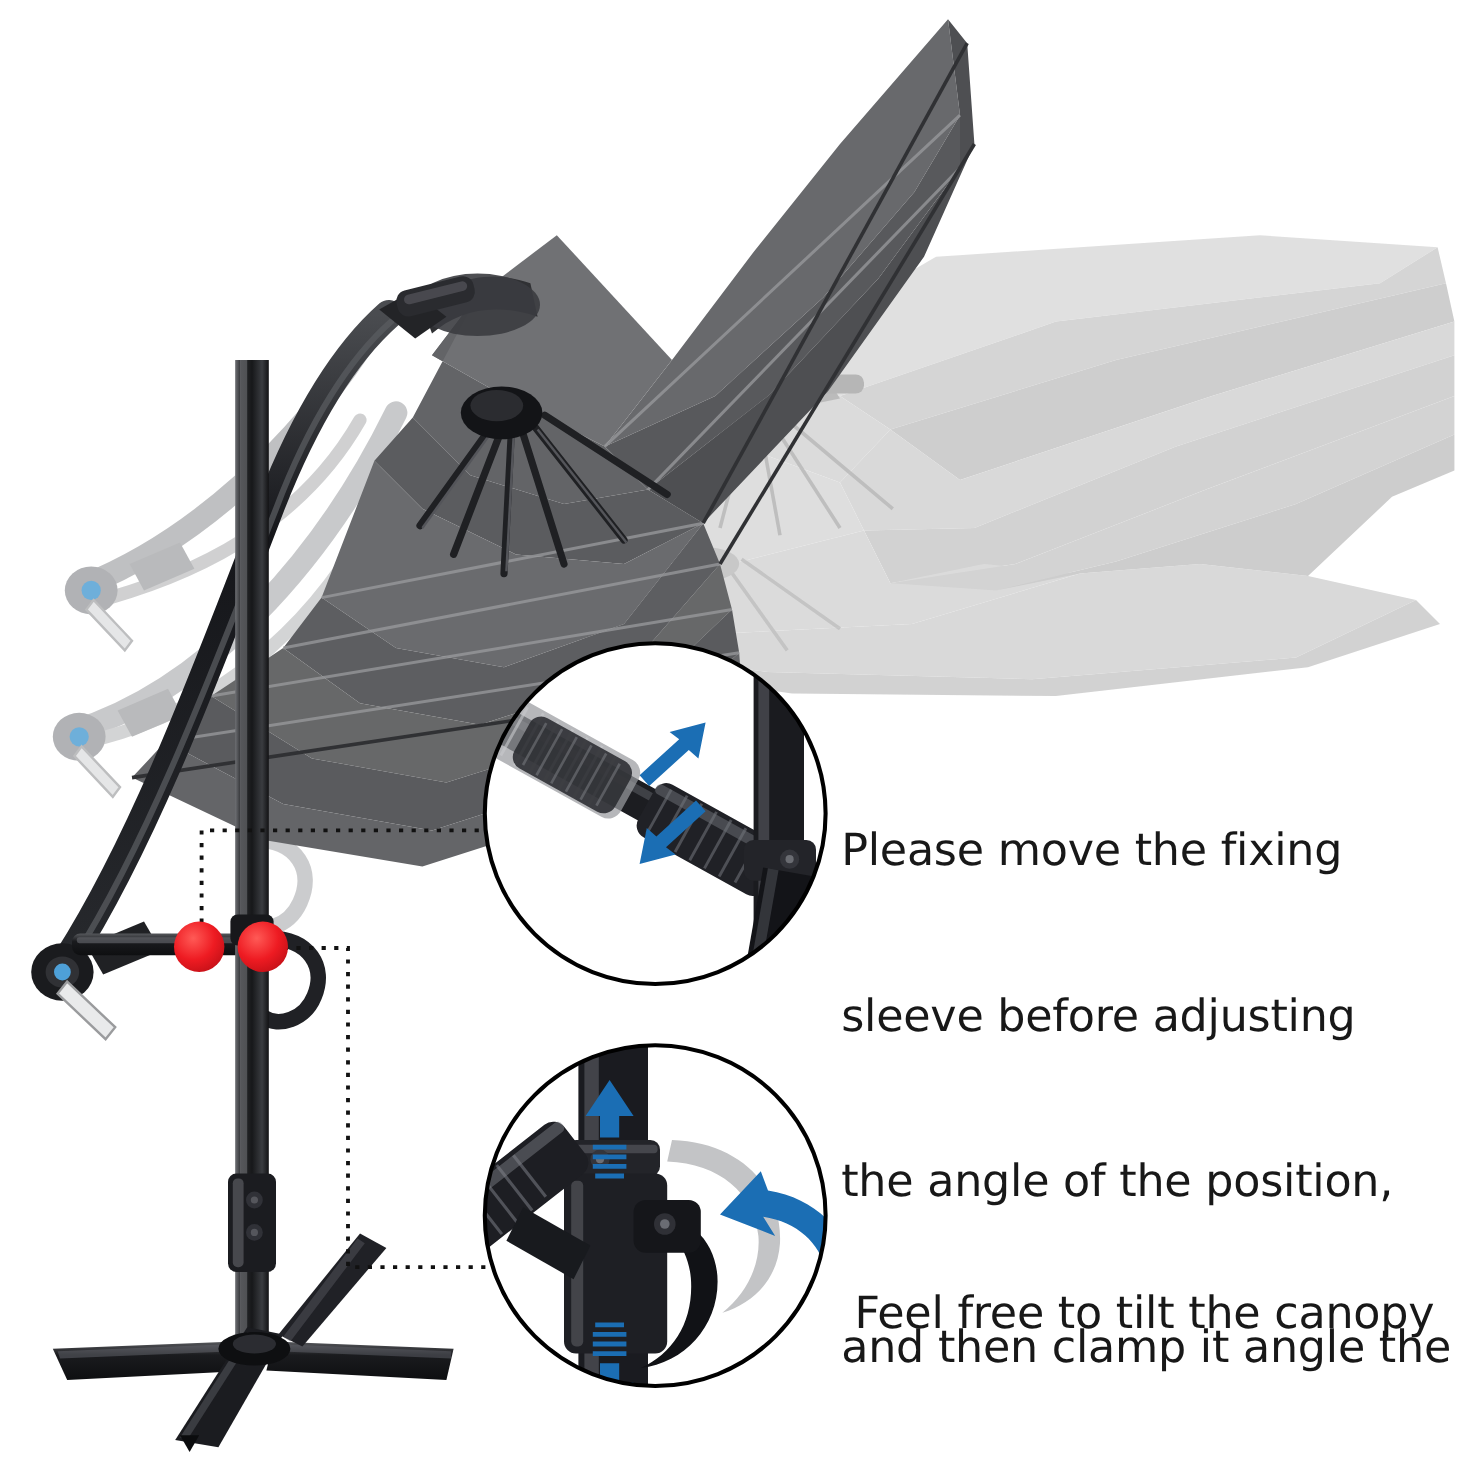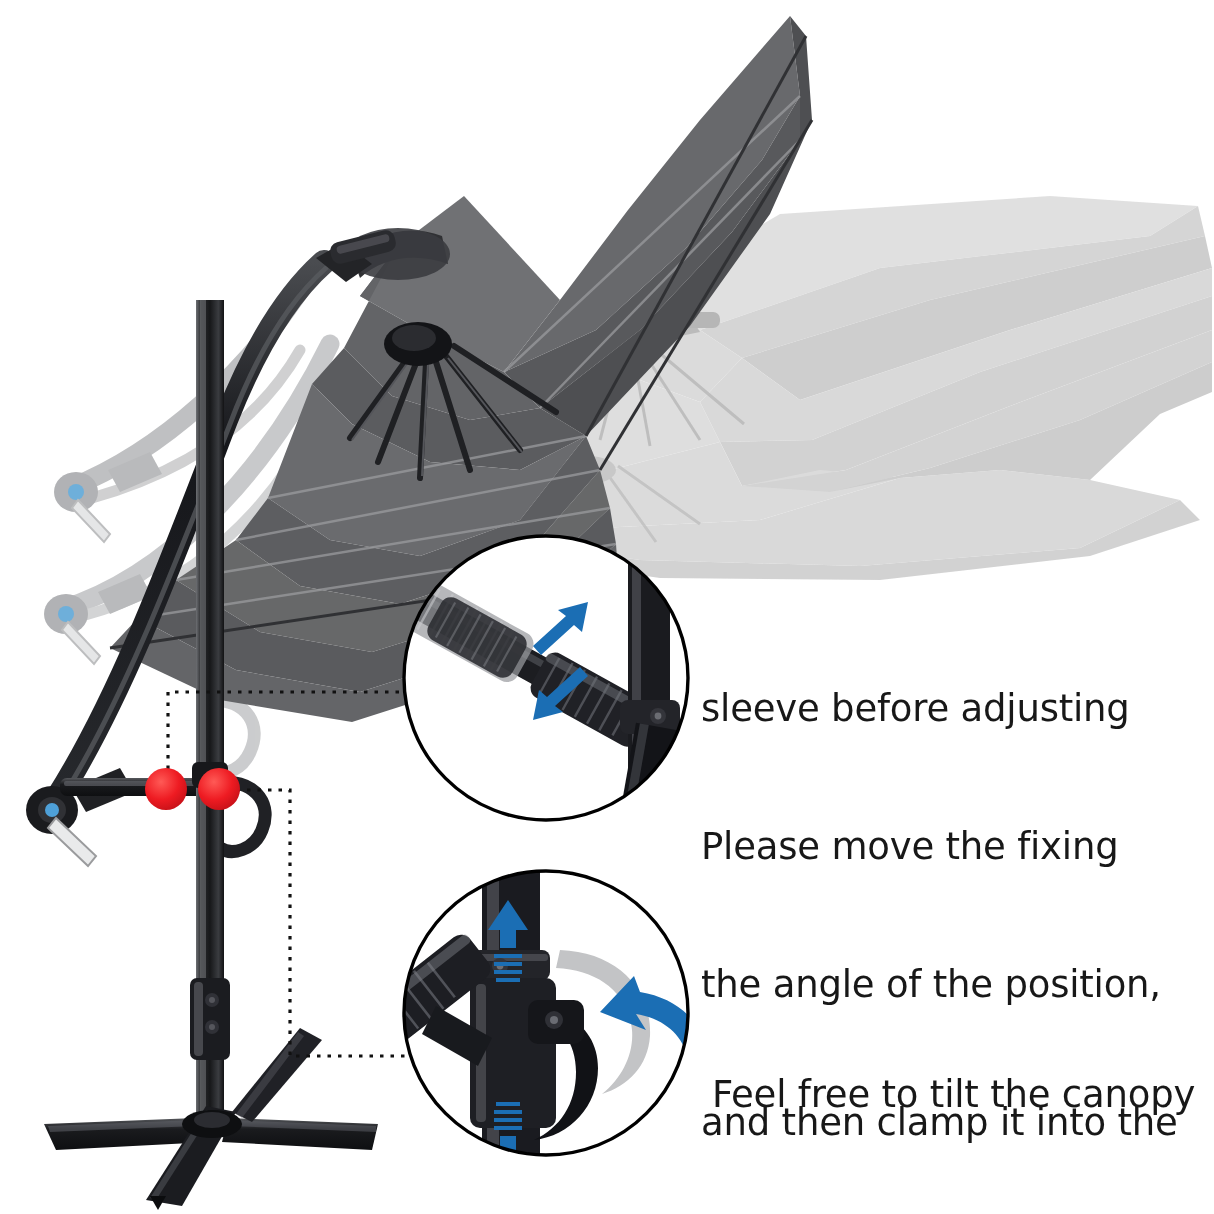--- a/index.html
+++ b/index.html
@@ -376,24 +376,24 @@
                    C676,1124 688,1106 690,1082
                    C693,1048 674,1020 636,1014
                    L646,1030 L600,1012 L634,976 Z"></path>
         </g>
       </g>
       <circle cx="546" cy="1013" r="142" fill="none" stroke="#000000" stroke-width="3.4"></circle>
     </g>
   </svg>
 
   <div class="txt" id="note1">
+    <span class="tline">Please move the fixing</span>
     <span class="tline">sleeve before adjusting</span>
-    <span class="tline">Please move the fixing</span>
     <span class="tline">the angle of the position,</span>
-    <span class="tline">and then clamp it into the</span>
+    <span class="tline">and then clamp it angle the</span>
     
   </div>
 
   <div class="txt" id="note2">
     <span class="tline">Feel free to tilt the canopy</span>
     <span class="tline">to your wanted position</span>
   </div>
 
 </div>
 

